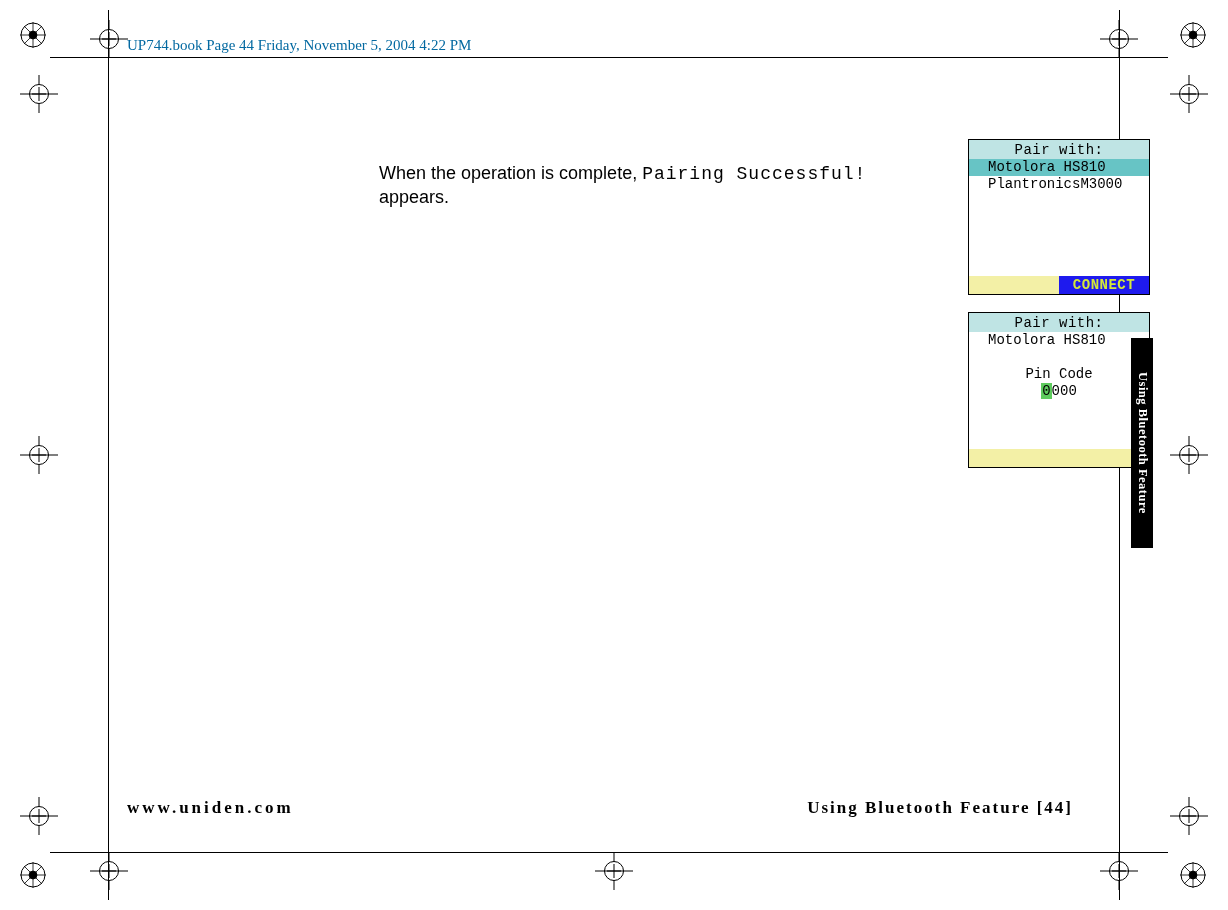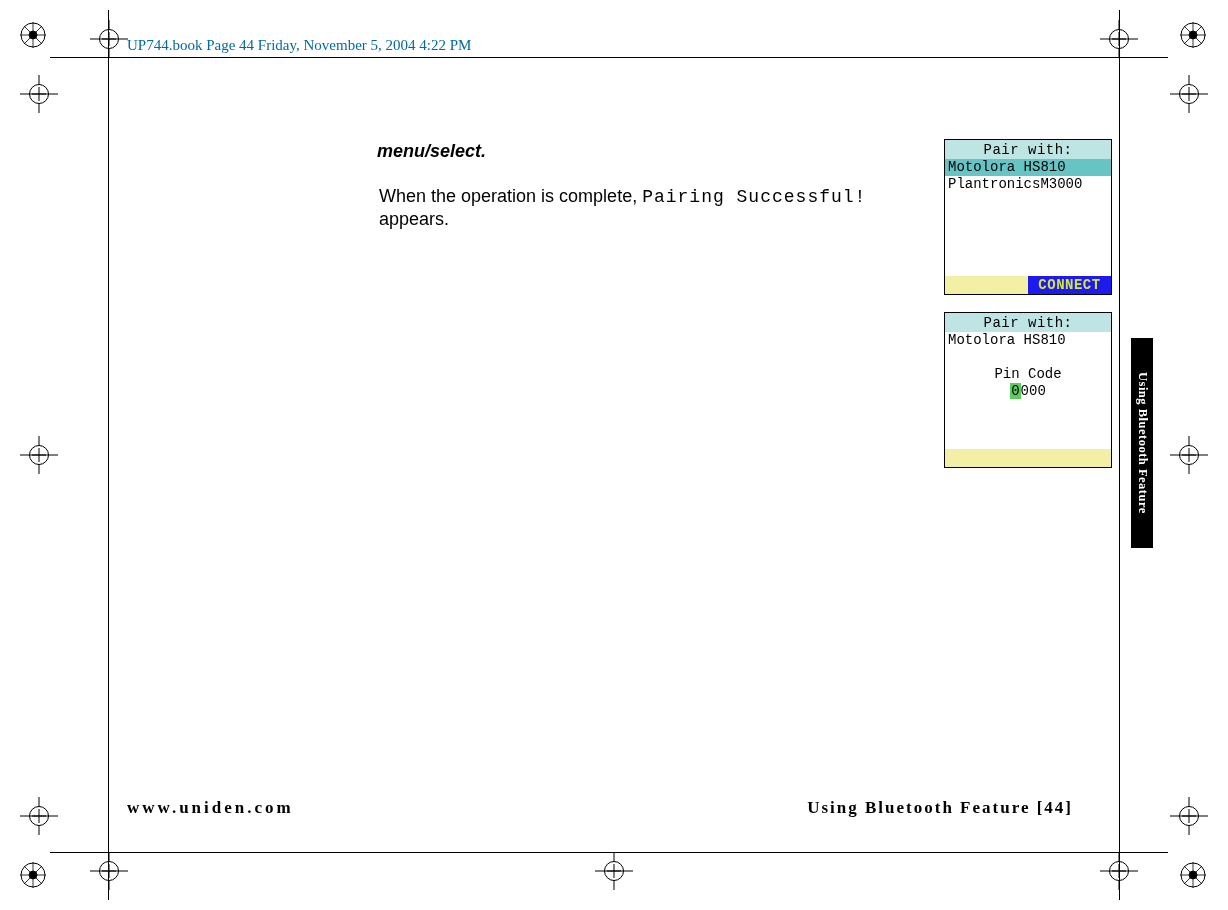--- a/index.html
+++ b/index.html
@@ -63,38 +63,38 @@
   .step { margin:0 0 2px 0; }
   .num { display:inline-block; width:22px; }
   .indent { padding-left:22px; display:block; }
   .bold { font-weight:bold; }
   .bolditalic { font-weight:bold; font-style:italic; }
   .paragraph { margin-top:22px;margin-left:24px; }
   .lcdfont { font-family:"Courier New",monospace; letter-spacing:1px; }
 
   .lcd {
     position:absolute;
-    left:944px;
-    width:168px;
+    left:968px;
+    width:182px;
     border:1px solid #000;
     background:#fff;
     font-family:"Courier New",monospace;
     font-size:14px;
     color:#000;
     box-sizing:border-box;
   }
   .lcd1 { top:139px; height:156px;}
   .lcd2 { top:312px; height:156px;}
   .lcd .titlebar {
     background:#bfe4e4;
     text-align:center;
     padding:2px 0 1px 0;
     letter-spacing:0.5px;
   }
-  .lcd .row { padding:0 3px; line-height:17px; }
+  .lcd .row { padding:0 19px; line-height:17px; }
   .lcd .selected { background:#67c4c5; }
   .lcd .softkeys {
     position:absolute; left:0; right:0; bottom:0;
     height:18px; display:flex;
   }
   .lcd .softkeys .left { flex:1; background:#f3f0a6; }
   .lcd .softkeys .right{
     flex:1; background:#1e1aee; color:#d4e83a;
     text-align:center; font-weight:bold; line-height:18px;
     letter-spacing:0.5px;
@@ -222,23 +222,20 @@
 
   <div class="hairline-h" style="left:50px; right:60px; top:57px;"></div>
   <div class="hairline-h" style="left:50px; right:60px; bottom:57px;"></div>
   <div class="hairline-v" style="top:10px; bottom:10px; left:108px;"></div>
   <div class="hairline-v" style="top:10px; bottom:10px; right:108px;"></div>
 </div>
 
 <div class="page-header-line">UP744.book  Page 44  Friday, November 5, 2004  4:22 PM</div>
 
 <div class="content">
-  <p class="step">
-    <span class="indent bolditalic">menu/select.</span>
-  </p>
 
   <p class="paragraph">
     <span>When the operation is complete, </span><span class="lcdfont">Pairing Successful!</span><span> appears.</span>
   </p>
 </div>
 
 <div class="lcd lcd1">
   <div class="titlebar">Pair with:</div>
   <div class="row selected">Motolora HS810</div>
   <div class="row">PlantronicsM3000</div>

